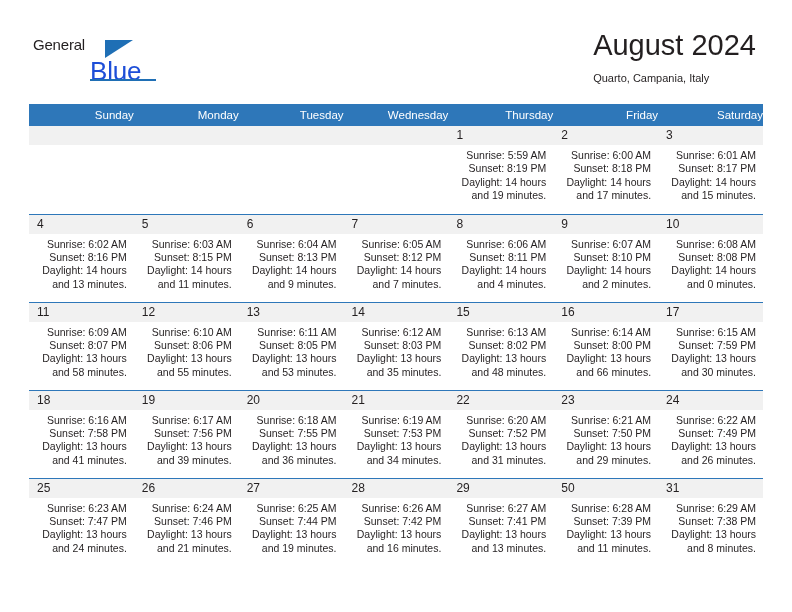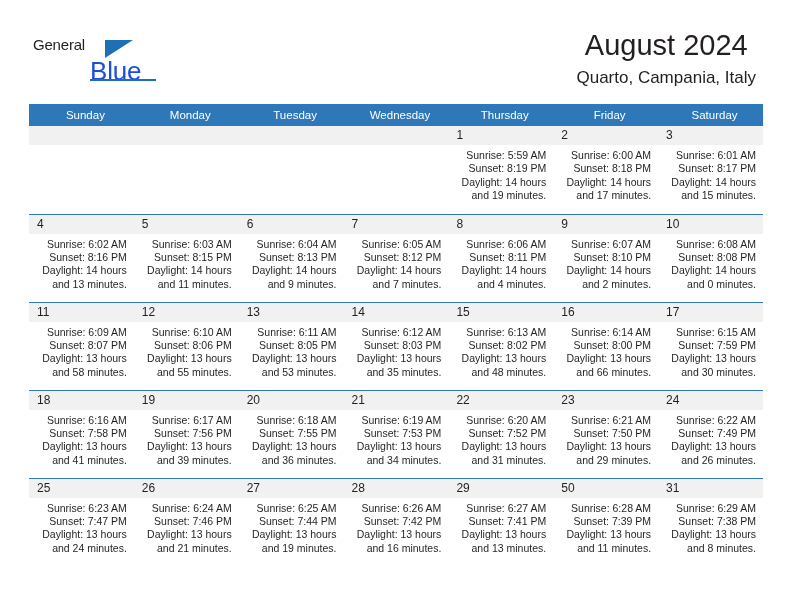--- a/index.html
+++ b/index.html
@@ -68,52 +68,52 @@
     top: 43px;
     width: 66px;
     height: 2px;
     background: #1f6fb5;
   }
 
   .title-block {
     position: absolute;
     right: 36px;
     top: 28px;
-    text-align: center;
+    text-align: left;
   }
   .cal-title {
     font-size: 29px;
     font-weight: normal;
     color: #231f20;
     line-height: 34px;
     white-space: nowrap;
   }
   .cal-subtitle {
-    font-size: 17px;
+    font-size: 11px;
     color: #231f20;
     line-height: 20px;
     margin-top: 6px;
     white-space: nowrap;
   }
 
   
   .calendar {
     position: absolute;
     left: 29px;
     top: 104px;
     width: 734px;
     border-collapse: collapse;
     table-layout: fixed;
   }
   .calendar th {
     background: #2e77b9;
     color: #ffffff;
     font-size: 11.5px;
     font-weight: normal;
-    text-align: center;
+    text-align: right;
     padding: 5px 0 5px 8px;
     height: 18px;
     box-sizing: border-box;
     border: none;
   }
   .calendar td {
     vertical-align: top;
     padding: 0;
     border: none;
     border-top: 1px solid #2e77b9;

